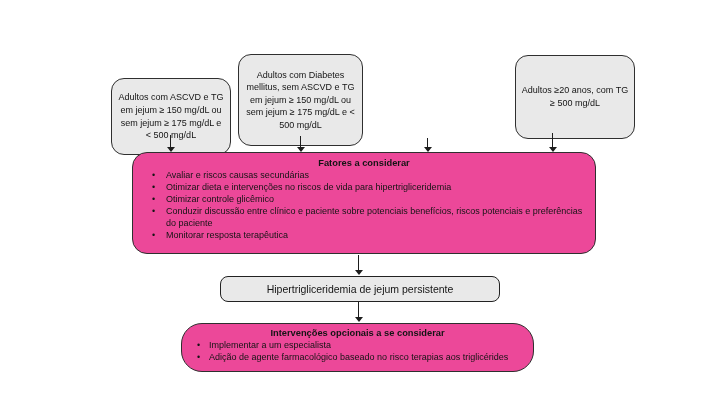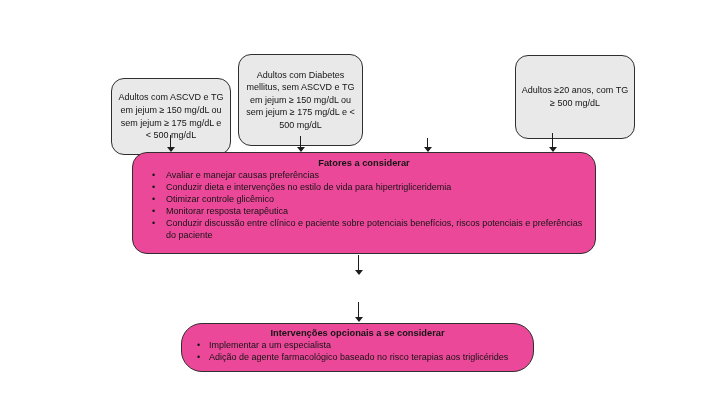--- a/index.html
+++ b/index.html
@@ -72,33 +72,34 @@
       <div class="head"></div>
     </div>
   <div class="varrow a4">
       <div class="stem"></div>
       <div class="head"></div>
     </div>
 
   <div class="pbox factors">
     <div class="ptitle">Fatores a considerar</div>
     <ul>
-        <li>Avaliar e manejar causas preferências</li>
-        <li>Conduzir dieta e intervenções no estilo de vida para hipertrigliceridemia</li>
+        <li>Avaliar e riscos causas secundárias</li>
+        <li>Otimizar dieta e intervenções no riscos de vida para hipertrigliceridemia</li>
         <li>Otimizar controle glicêmico</li>
+        <li>Conduzir discussão entre clínico e paciente sobre potenciais benefícios, riscos potenciais e preferências do paciente</li>
         <li>Monitorar resposta terapêutica</li>
-        <li>Conduzir discussão entre clínico e paciente sobre potenciais benefícios, riscos potenciais e preferências do paciente</li>
       </ul>
   </div>
 
   <div class="varrow m1">
       <div class="stem"></div>
       <div class="head"></div>
     </div>
 
+  <div class="gbox">Hipertrigliceridemia de jejum persistente</div>
 
   <div class="varrow m2">
       <div class="stem"></div>
       <div class="head"></div>
     </div>
 
   <div class="pbox interventions">
     <div class="ptitle">Intervenções opcionais a se considerar</div>
     <ul>
         <li>Implementar a um especialista</li>

